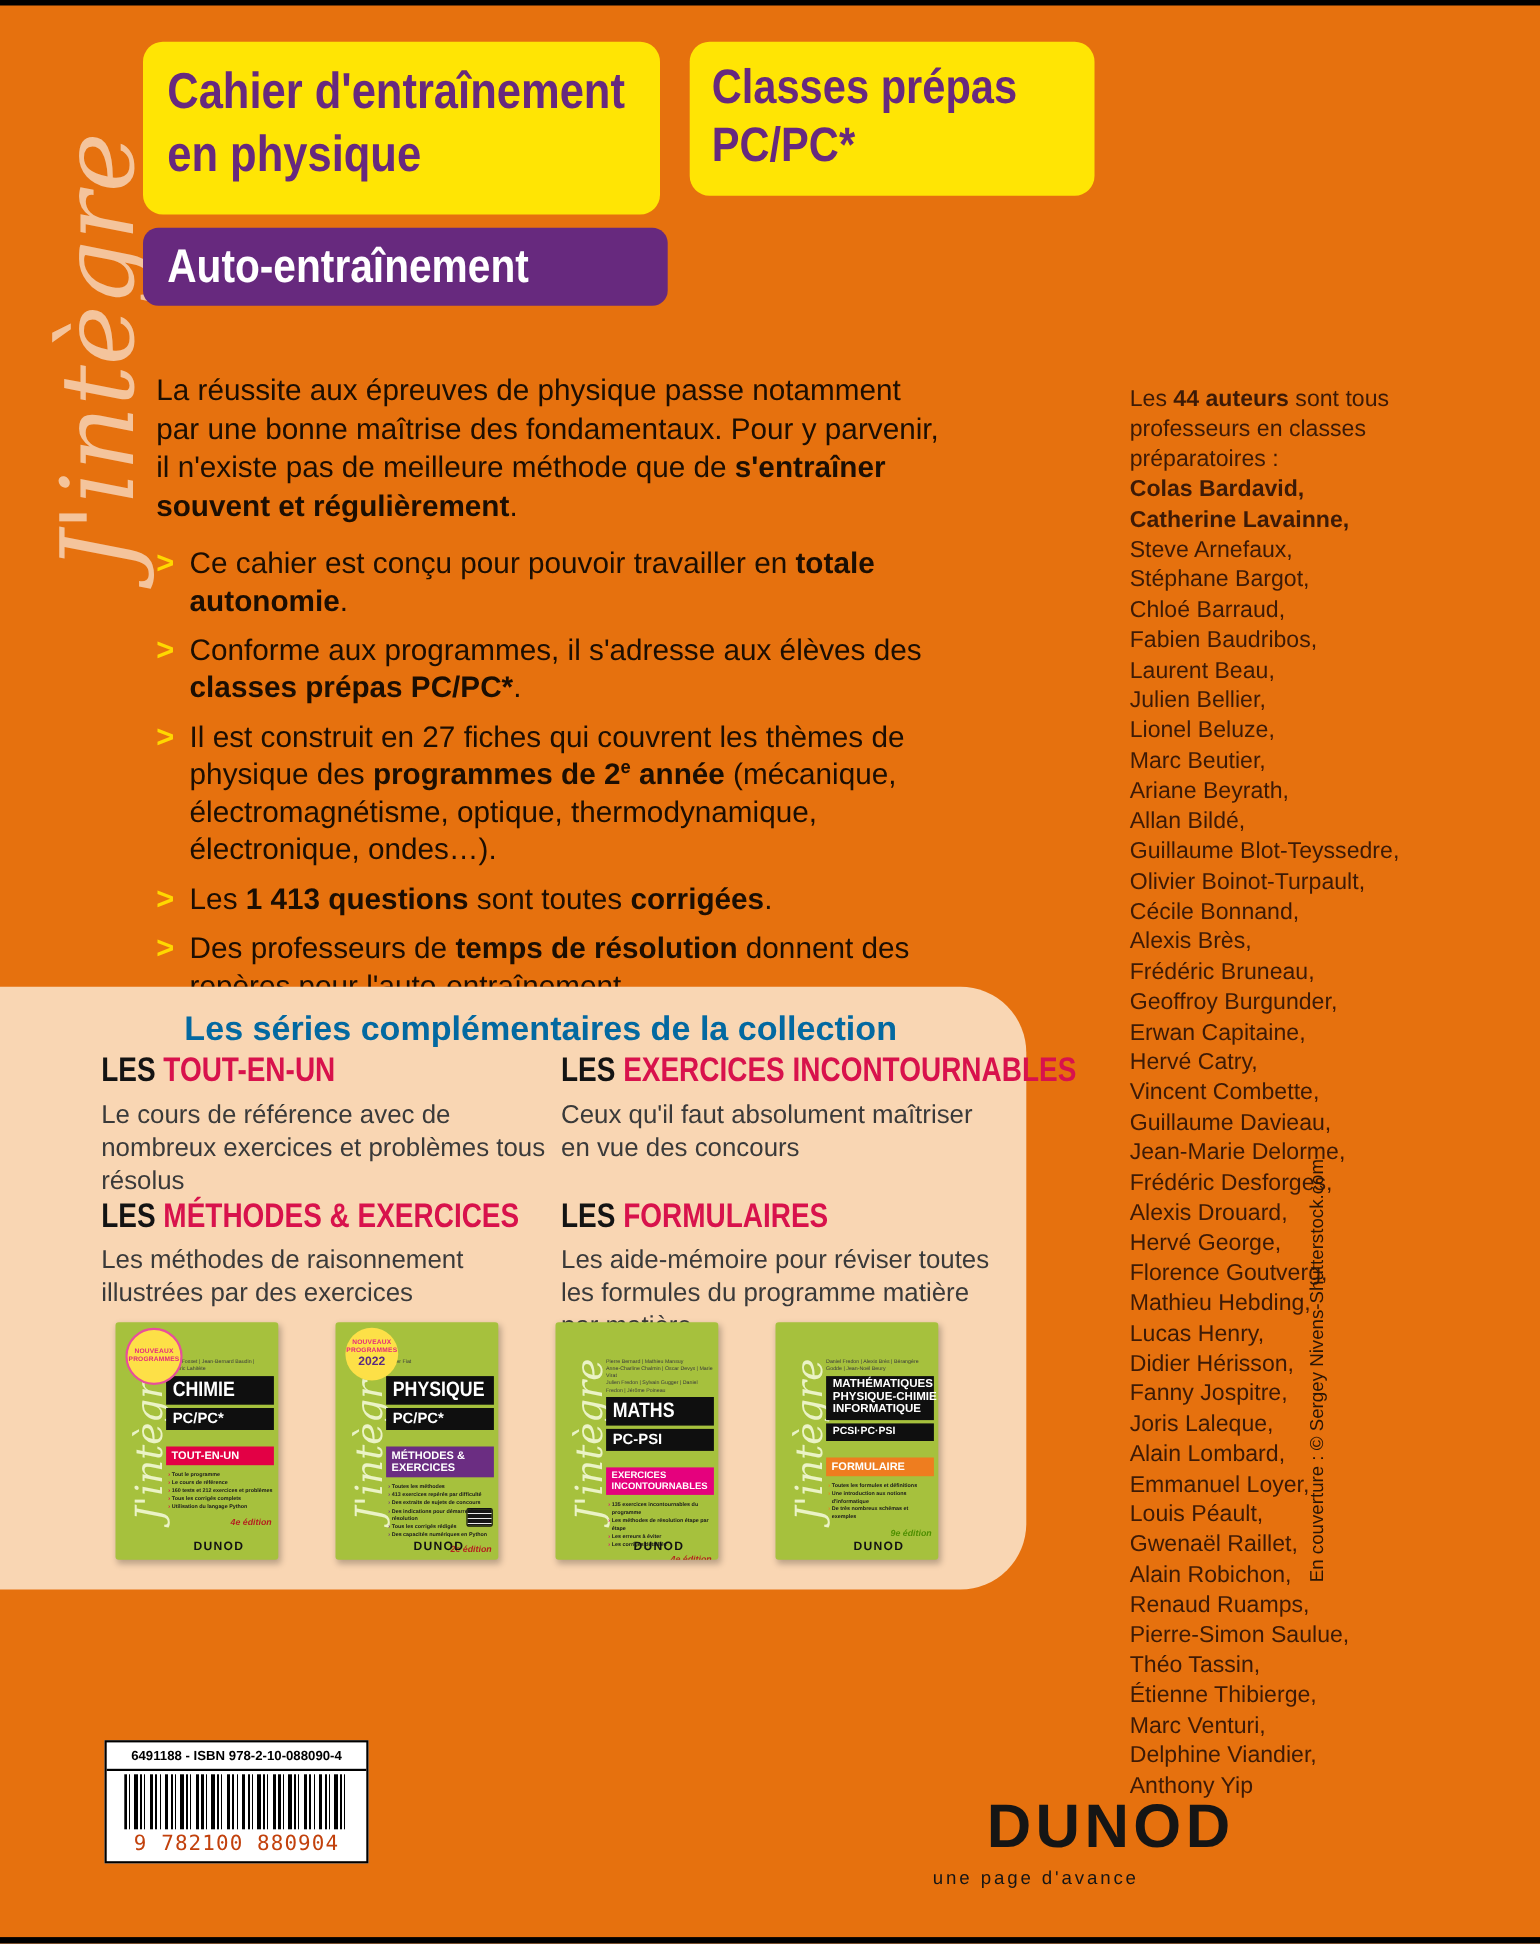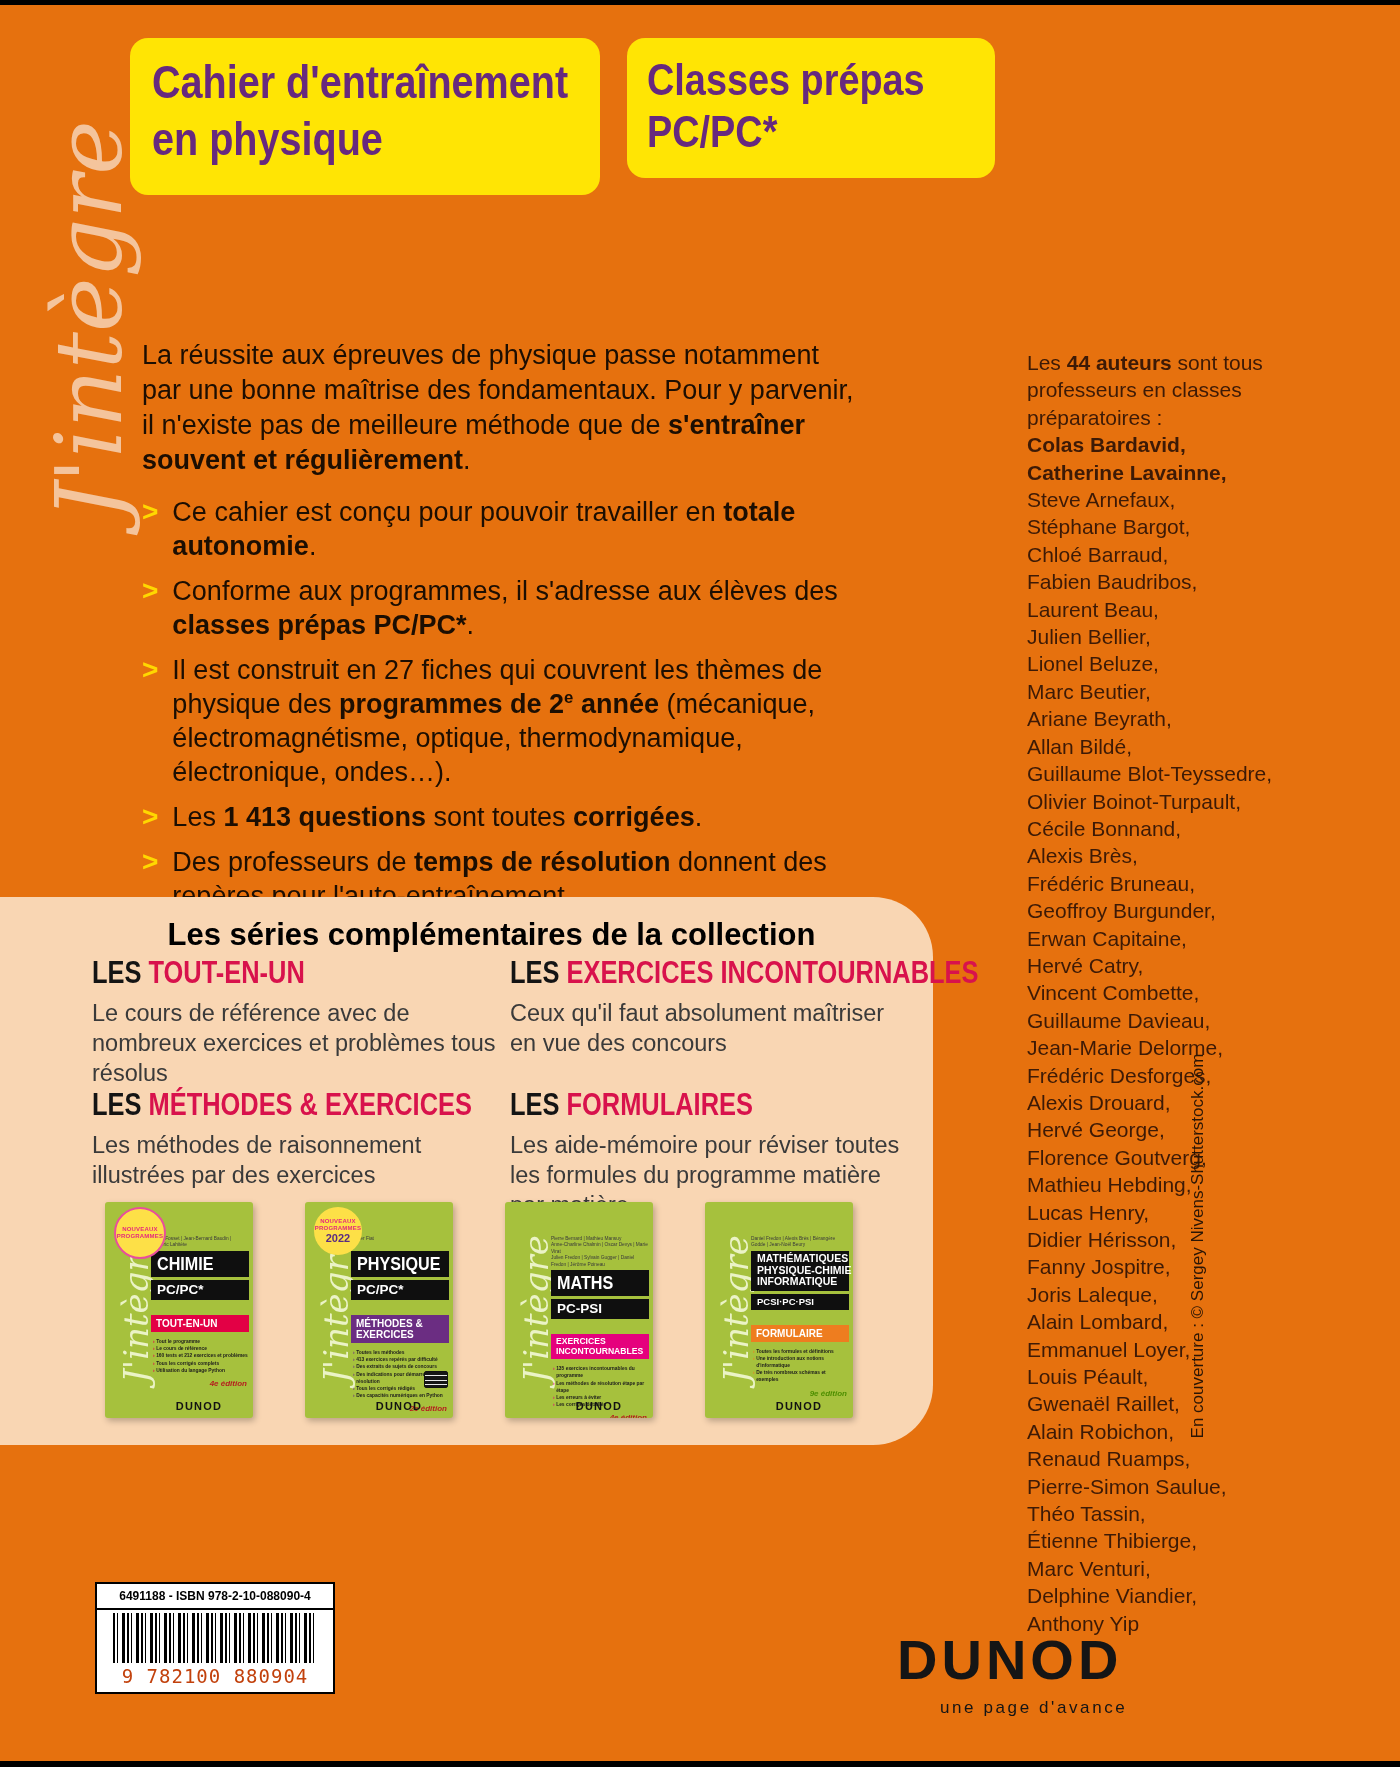--- a/index.html
+++ b/index.html
@@ -39,21 +39,21 @@
 
   
   .authors{position:absolute;left:1027px;top:349px;color:#3D1A06;font-size:21px;
     line-height:27.4px;white-space:nowrap;z-index:2;}
   .author-line{white-space:nowrap;}
 
   
   .panel{position:absolute;left:0;top:897px;width:933px;height:548px;background:#F9D6B3;
     border-radius:0 60px 60px 0;z-index:2;}
   .panel-title{position:absolute;top:20px;left:0;width:100%;text-align:center;font-size:31px;
-    font-weight:bold;color:#000000;padding-left:50px;box-sizing:border-box;}
+    font-weight:bold;color:#0369a1;padding-left:50px;box-sizing:border-box;}
   .si{position:absolute;width:430px;}
   .si.p0{left:92px;top:58px;} .si.p1{left:510px;top:58px;}
   .si.p2{left:92px;top:190px;} .si.p3{left:510px;top:190px;}
   .si-h{font-size:31px;font-weight:bold;color:#141414;white-space:nowrap;
     transform:scaleX(.82);transform-origin:0 0;}
   .si-h .name{color:#D8124C;}
   .si-d{margin-top:7px;font-size:23.5px;line-height:30px;color:#3A3A3A;width:420px;}
   .si.p1 .si-d, .si.p3 .si-d{width:400px;}
 
   
@@ -93,21 +93,21 @@
   .isbn-strip{height:24px;line-height:24px;border-bottom:2px solid #000;text-align:center;
     font-size:12px;font-weight:bold;color:#000;white-space:nowrap;}
   .bars{height:50px;margin:3px 16px 0 16px;
     background:repeating-linear-gradient(90deg,#000 0 2px,#fff 2px 4px,#000 4px 5px,#fff 5px 9px,#000 9px 12px,#fff 12px 14px);}
   .digits{text-align:center;font-family:"DejaVu Sans Mono",monospace;font-size:19px;color:#c2410c;
     letter-spacing:1px;margin-top:2px;}
 
   
   .dunod-logo{position:absolute;left:897px;top:1627px;font-size:56px;font-weight:bold;color:#151515;
     letter-spacing:4px;z-index:2;}
-  .dunod-tag{position:absolute;left:940px;top:1698px;font-size:17px;letter-spacing:2.6px;color:#151515;z-index:2;}
+  .dunod-tag{position:absolute;left:848px;top:1698px;font-size:17px;letter-spacing:2.6px;color:#151515;z-index:2;}
 
   
   .credit{position:absolute;left:958px;top:1236px;width:480px;transform:rotate(-90deg);
     font-size:17px;color:#2A1505;text-align:center;z-index:2;}
 </style>
 </head>
 <body>
 
 <div class="page">
   <div class="edge top"></div>
@@ -117,20 +117,23 @@
   <div class="title-box">
     <div class="h-line">Cahier d'entraînement</div>
     <div class="h-line">en physique</div>
   </div>
 
   <div class="classes-box">
     <div class="h-line">Classes prépas</div>
     <div class="h-line">PC/PC*</div>
   </div>
 
+  <div class="banner">
+    <div class="banner-text">Auto-entraînement</div>
+  </div>
 
   <div class="body-copy">
     <p class="intro-p"><span>La réussite aux épreuves de physique passe notamment par une bonne maîtrise des fondamentaux. Pour y parvenir, il n'existe pas de meilleure méthode que de </span><span class="b">s'entraîner souvent et régulièrement</span><span>.</span></p>
     <div class="bullet">
       <span class="chev">&gt;</span>
       <div class="btext"><span>Ce cahier est conçu pour pouvoir travailler en </span><span class="b">totale autonomie</span><span>.</span></div>
     </div>
     <div class="bullet">
       <span class="chev">&gt;</span>
       <div class="btext"><span>Conforme aux programmes, il s'adresse aux élèves des </span><span class="b">classes prépas PC/PC*</span><span>.</span></div>

